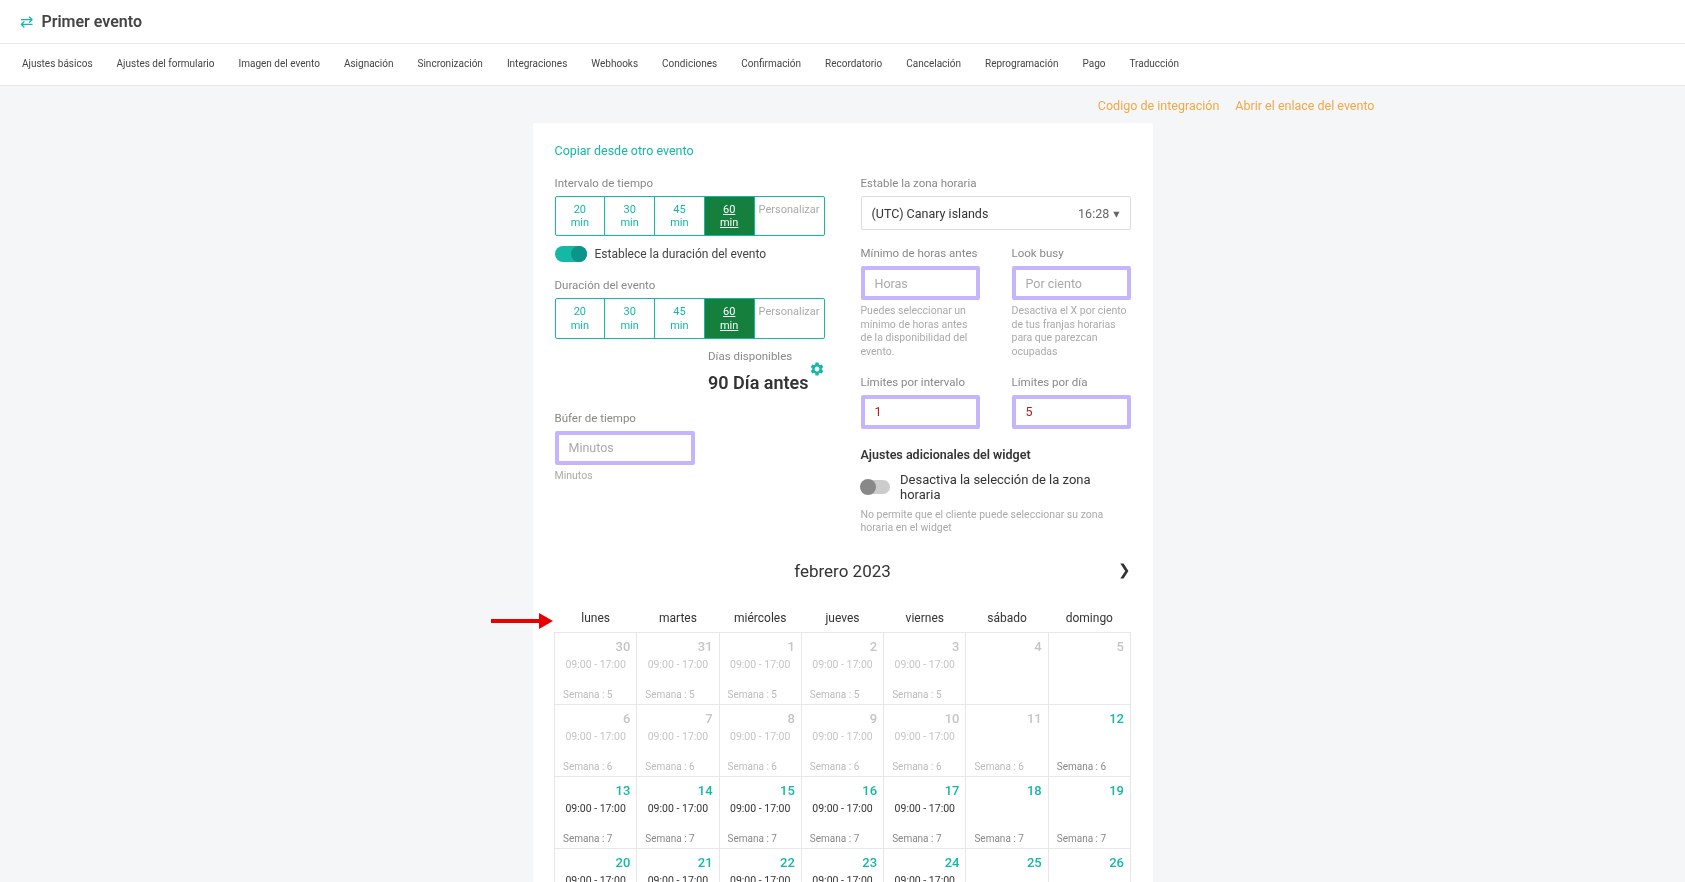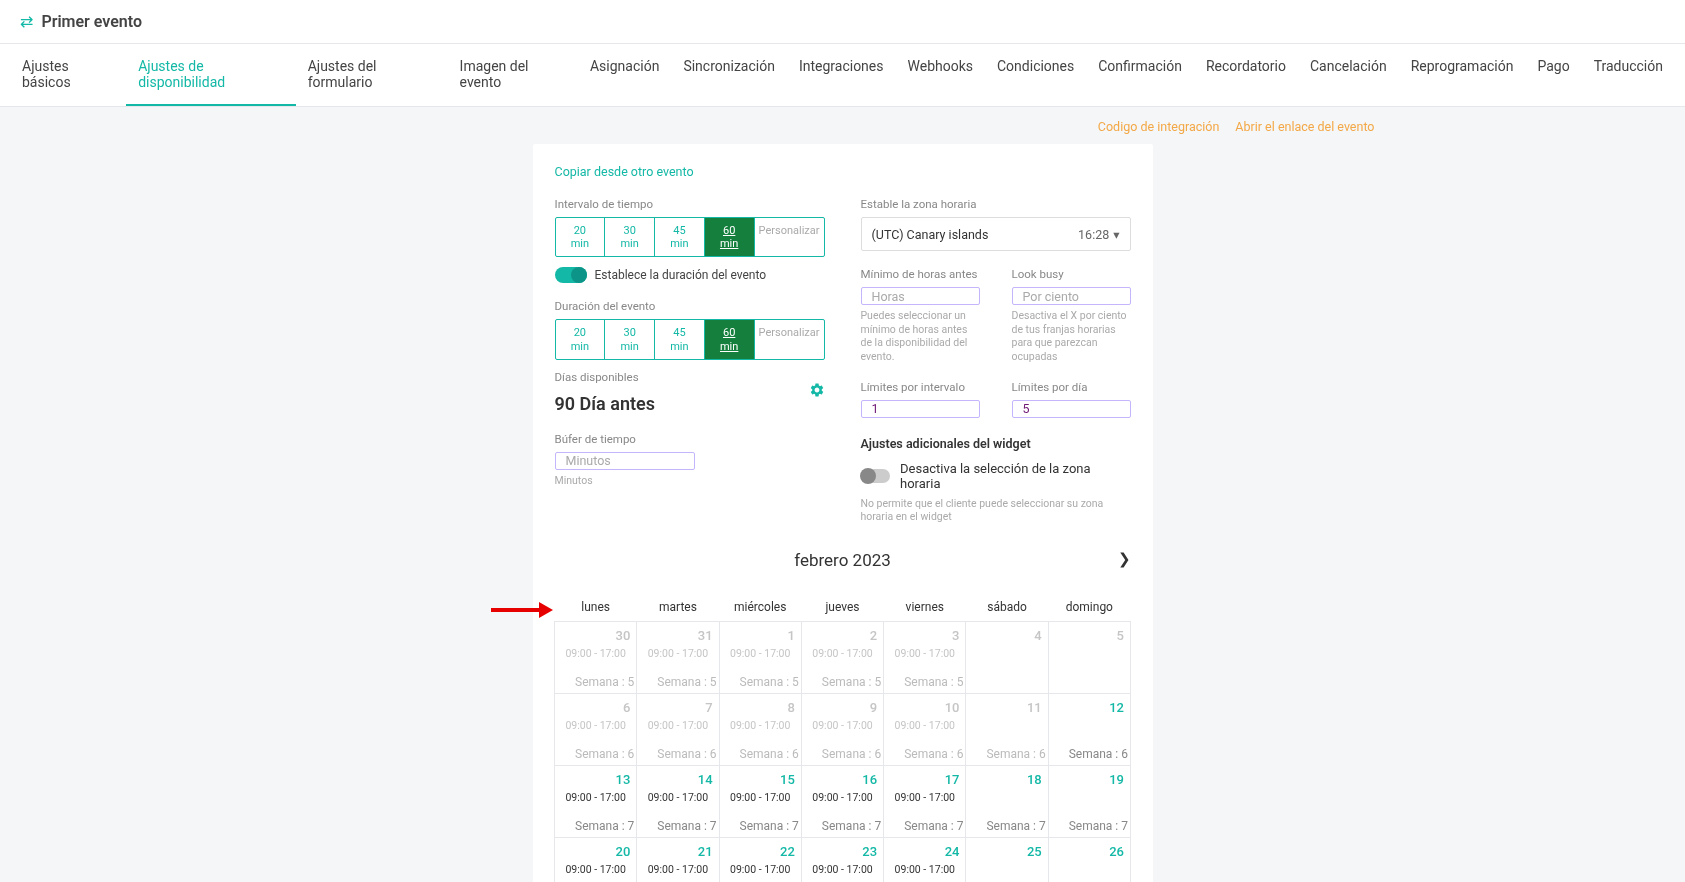--- a/index.html
+++ b/index.html
@@ -1,42 +1,42 @@
 <!DOCTYPE html>
 <html><head>
 <meta charset="utf-8">
 <style>
 * { margin: 0; padding: 0; box-sizing: border-box; font-family: -apple-system, BlinkMacSystemFont, "Segoe UI", Roboto, Helvetica, Arial, sans-serif; }
 body { background: #f5f6f7; color: #333; font-size: 13px; }
 .header { background: #fff; padding: 12px 20px; border-bottom: 1px solid #e5e7eb; display: flex; align-items: center; gap: 8px; }
 .header .swap-icon { color: #14b8a6; font-size: 16px; }
 .header h1 { font-size: 16px; font-weight: 600; color: #444; }
 .tabs { background: #fff; padding: 0 10px; display: flex; gap: 0; border-bottom: 1px solid #e5e7eb; }
-.tab { padding: 14px 12px; font-size: 14px; color: #444; cursor: pointer; border-bottom: 2px solid transparent; }
+.tab { padding: 14px 12px; font-size: 10px; color: #444; cursor: pointer; border-bottom: 2px solid transparent; }
 .tab.active { color: #14b8a6; border-bottom-color: #14b8a6; }
 .links-row { max-width: 1080px; margin: 0 auto; display: flex; justify-content: flex-end; gap: 16px; padding: 12px 8px 0; }
 .links-row a { color: #f3a847; font-size: 12.5px; text-decoration: none; cursor: pointer; }
 .card { background: #fff; max-width: 620px; margin: 10px auto 0; padding: 20px 22px 0; border-radius: 2px; position: relative; }
 .copy-link { color: #14b8a6; font-size: 12.5px; cursor: pointer; margin-bottom: 18px; display: inline-block; }
 .row2 { display: flex; gap: 36px; }
 .col { flex: 1; }
 .label-sm { font-size: 11.5px; color: #888; margin-bottom: 6px; display: block; }
 .seg { display: flex; border: 1px solid #14b8a6; border-radius: 2px; overflow: hidden; margin-bottom: 10px; }
 .seg .opt { flex: 1; text-align: center; padding: 6px 4px; font-size: 11px; color: #14b8a6; border-right: 1px solid #14b8a6; cursor: pointer; line-height: 1.2; }
 .seg .opt:last-child { border-right: none; }
 .seg .opt.sel { background: #15803d; color: #fff; text-decoration: underline; }
 .seg .opt.custom { color: #aaa; }
 .toggle-row { display: flex; align-items: center; gap: 8px; margin-bottom: 16px; }
 .toggle { width: 32px; height: 16px; background: #14b8a6; border-radius: 10px; position: relative; cursor: pointer; }
 .toggle .knob { width: 16px; height: 16px; background: #0d9488; border-radius: 50%; position: absolute; right: 0; top: 0; }
 .toggle-row span { font-size: 12px; color: #444; }
 .available-days { font-size: 18px; font-weight: 600; color: #333; margin-top: 9px; }
-.gear-row { display: flex; justify-content: space-between; align-items: center; margin-top: 4px; margin-bottom: 18px; }
+.gear-row { display: flex; justify-content: flex-end; align-items: center; margin-top: 4px; margin-bottom: 18px; }
 .gear-icon { color: #14b8a6; font-size: 16px; cursor: pointer; }
-.input { width: 100%; height: 18px; border: 1px solid #c4b5fd; border-radius: 2px; padding: 0 10px; font-size: 12.5px; color: #701a75; }
+.input { width: 100%; height: 34px; border: 4px solid #c4b5fd; border-radius: 2px; padding: 0 10px; font-size: 12.5px; color: #b91c1c; }
 .input::placeholder { color: #aaa; }
 .help-text { font-size: 10.5px; color: #aaa; margin-top: 4px; line-height: 1.3; }
 .tz-select { display: flex; align-items: center; justify-content: space-between; height: 34px; border: 1px solid #ddd; border-radius: 2px; padding: 0 10px; font-size: 12.5px; cursor: pointer; margin-bottom: 16px; }
 .tz-select .time { color: #666; display: flex; align-items: center; gap: 4px; }
 .sub2 { display: flex; gap: 32px; margin-bottom: 16px; }
 .sub2 > div { flex: 1; }
 .section-title { font-size: 12.5px; font-weight: 600; color: #333; margin-top: 18px; margin-bottom: 10px; }
 .toggle-line { display: flex; align-items: center; gap: 10px; margin-bottom: 6px; }
 .toggle2 { width: 30px; height: 14px; background: #ccc; border-radius: 8px; position: relative; cursor: pointer; }
 .toggle2 .knob2 { width: 16px; height: 16px; background: #888; border-radius: 50%; position: absolute; left: -1px; top: -1px; }
@@ -44,36 +44,35 @@
 .cal-head { text-align: center; font-size: 17px; color: #333; position: relative; margin-bottom: 22px; }
 .cal-next { position: absolute; right: 0; top: 0; cursor: pointer; font-size: 15px; }
 .cal-grid { display: grid; grid-template-columns: repeat(7, 1fr); }
 .cal-dayname { text-align: center; font-size: 12px; padding: 8px 0; color: #333; }
 .cal-cell { border: 1px solid #e5e7eb; height: 73px; padding: 6px 6px 4px; position: relative; font-size: 11px; cursor: pointer; margin: -0.5px; }
 .cal-cell .dnum { text-align: right; font-size: 13px; font-weight: 500; }
 .cal-cell.past .dnum { color: #c5c5c5; }
 .cal-cell.past { color: #c5c5c5; }
 .cal-cell.future .dnum { color: #14b8a6; }
 .cal-cell .hours { font-size: 10.5px; margin-top: 4px; text-align: center; }
-.cal-cell .week { position: absolute; bottom: 4px; left: 20px; font-size: 12px; color: #bbb; }
+.cal-cell .week { position: absolute; bottom: 4px; left: 8px; font-size: 10px; color: #bbb; }
 .cal-cell.future .hours { color: #333; }
 .cal-cell.future .week { color: #888; }
 .arrow-annotation { position: absolute; left: -66px; top: 50px; color: #e60000; pointer-events: none; }
 </style>
 </head>
 <body>
 
 <div class="header">
   <span class="swap-icon">⇄</span>
   <h1>Primer evento</h1>
 </div>
 
 <div class="tabs" id="tabs">
     <div class="tab">Ajustes básicos</div>
-    <div class="tab active">Ajustes de disponibilidad</div>
     <div class="tab">Ajustes del formulario</div>
     <div class="tab">Imagen del evento</div>
     <div class="tab">Asignación</div>
     <div class="tab">Sincronización</div>
     <div class="tab">Integraciones</div>
     <div class="tab">Webhooks</div>
     <div class="tab">Condiciones</div>
     <div class="tab">Confirmación</div>
     <div class="tab">Recordatorio</div>
     <div class="tab">Cancelación</div>

